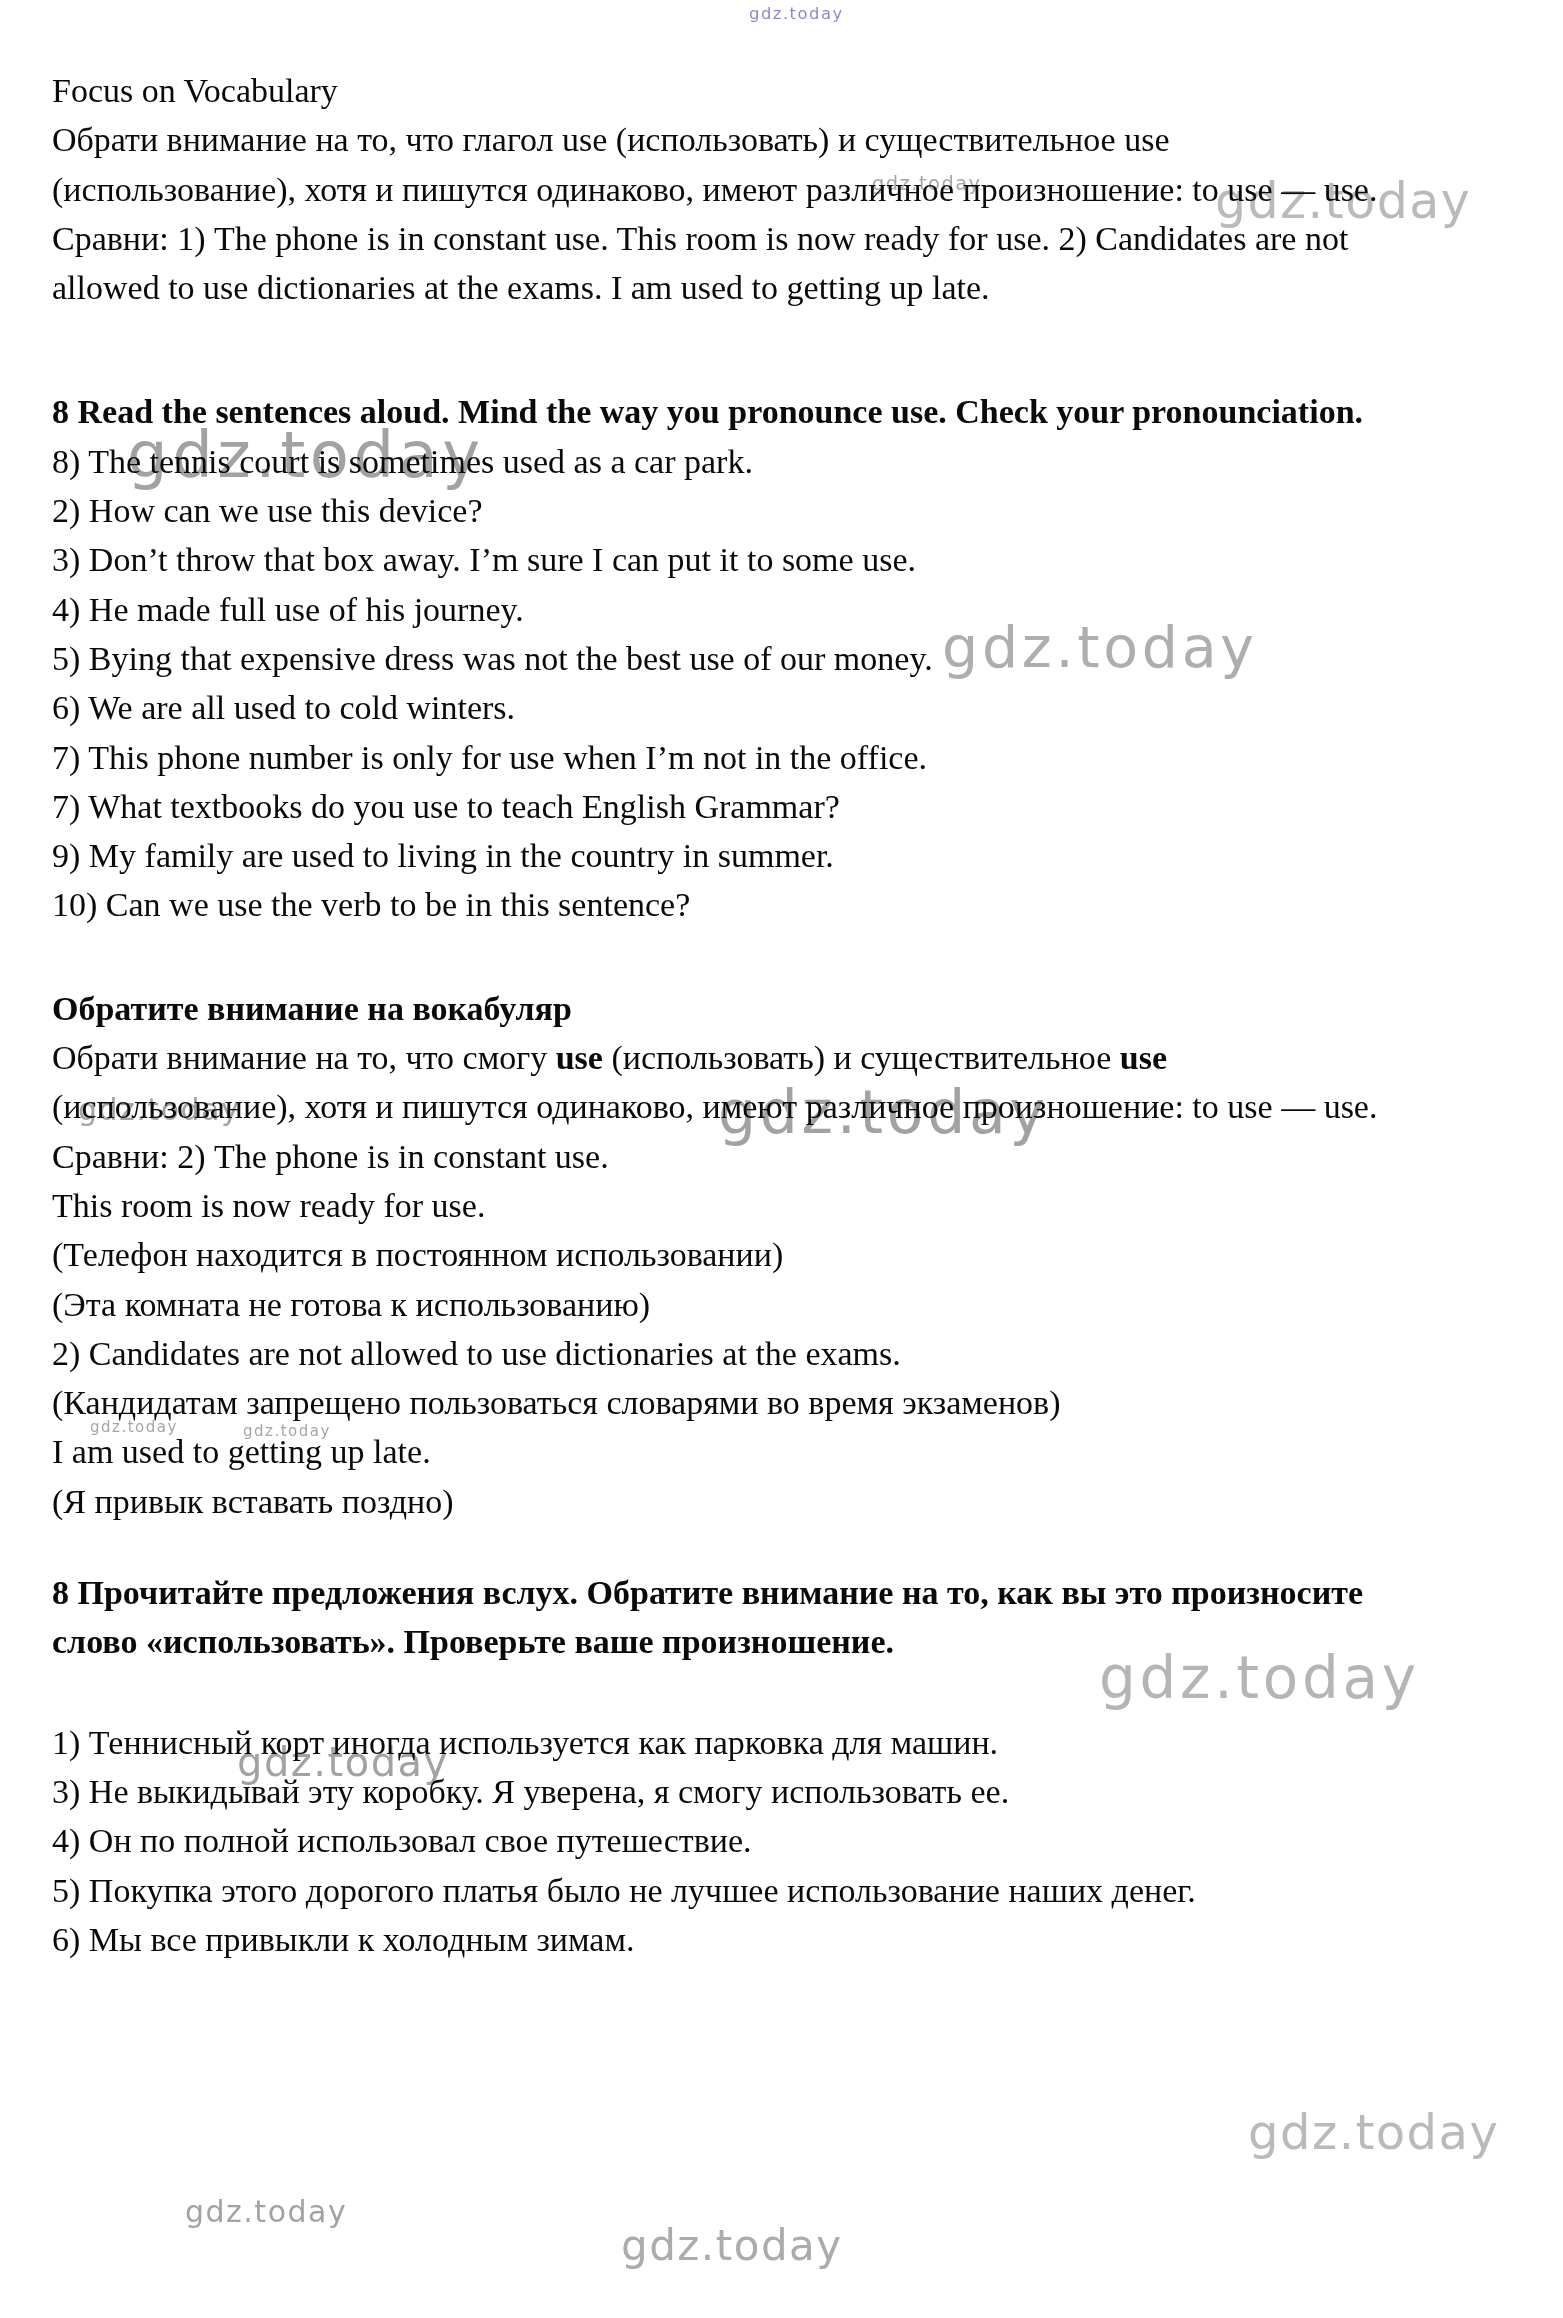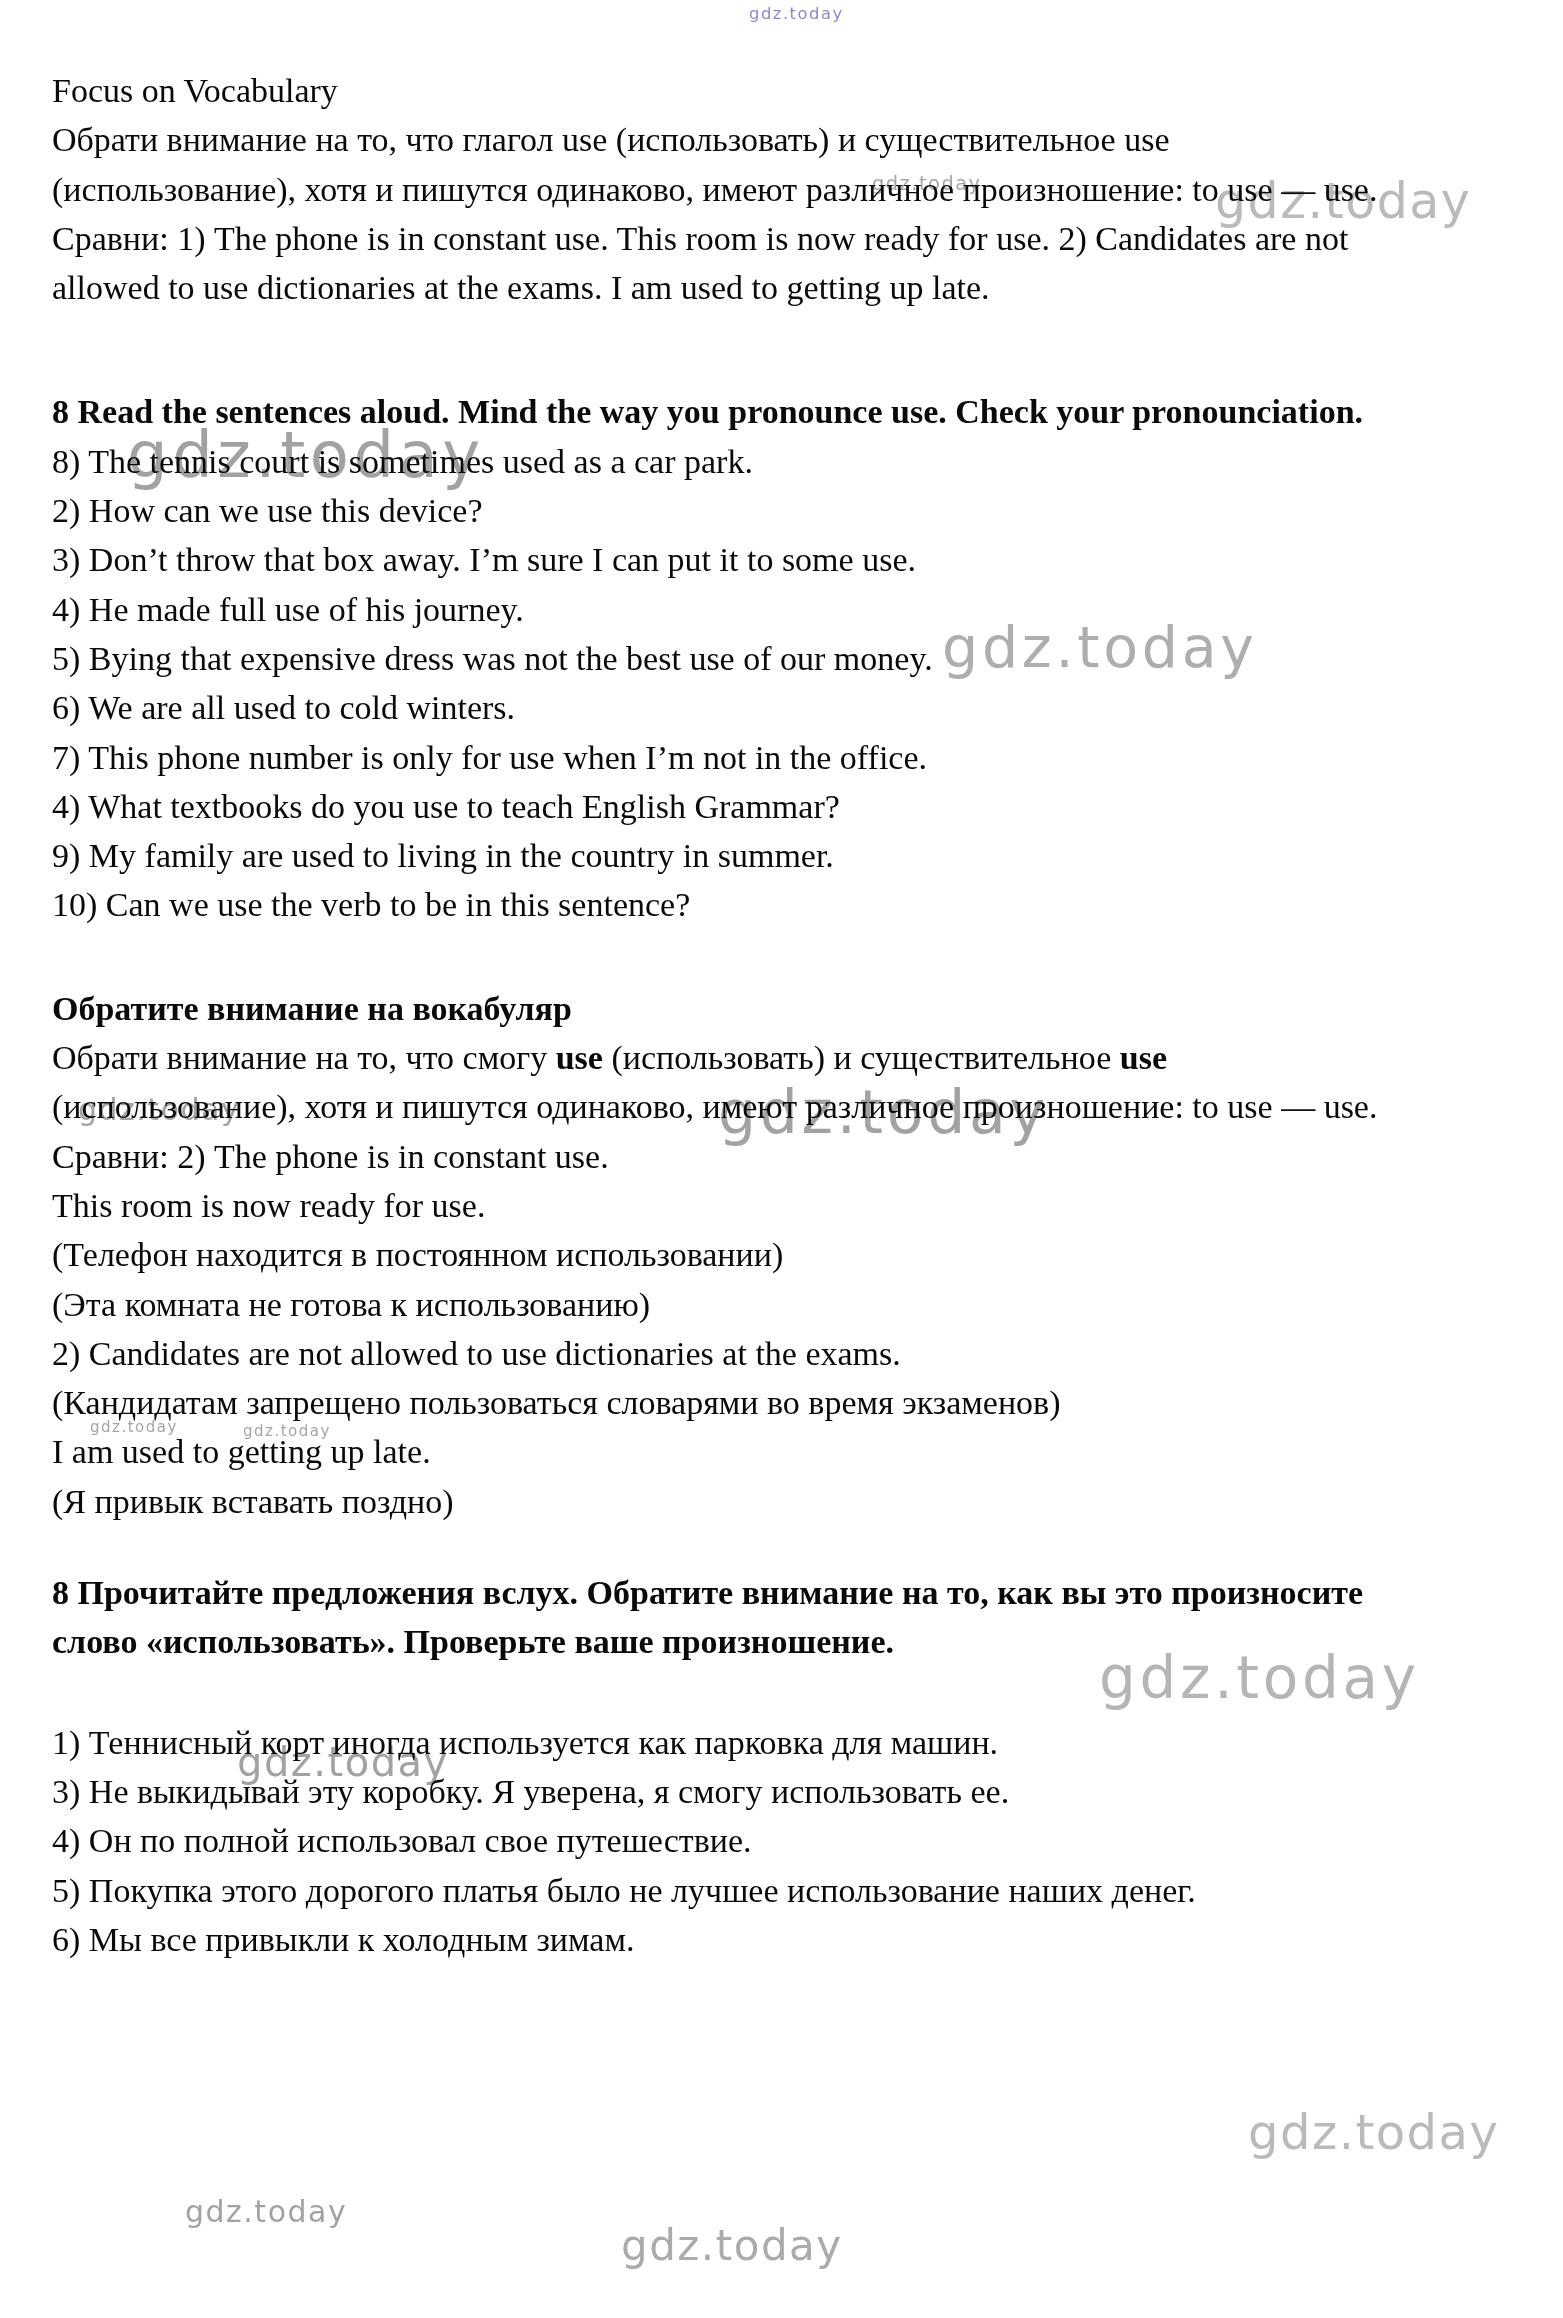--- a/index.html
+++ b/index.html
@@ -50,21 +50,21 @@
   <p class="heading-en">8 Read the sentences aloud. Mind the way you pronounce use. Check your pronounciation.</p>
 
   <div>
     <p>8) The tennis court is sometimes used as a car park.</p>
     <p>2) How can we use this device?</p>
     <p>3) Don’t throw that box away. I’m sure I can put it to some use.</p>
     <p>4) He made full use of his journey.</p>
     <p>5) Bying that expensive dress was not the best use of our money.</p>
     <p>6) We are all used to cold winters.</p>
     <p>7) This phone number is only for use when I’m not in the office.</p>
-    <p>4) What textbooks do you use to teach English Grammar?</p>
+    <p>7) What textbooks do you use to teach English Grammar?</p>
     <p>9) My family are used to living in the country in summer.</p>
     <p>10) Can we use the verb to be in this sentence?</p>
   </div>
 
   <p class="heading-note">Обратите внимание на вокабуляр</p>
 
   <p><span>Обрати внимание на то, что смогу </span><b>use</b><span> (использовать) и существительное </span><b>use</b><span> (использование), хотя и пишутся одинаково, имеют различное произношение: to use — use.</span></p>
 
   <div>
     <p>Сравни: 2) The phone is in constant use.</p>

